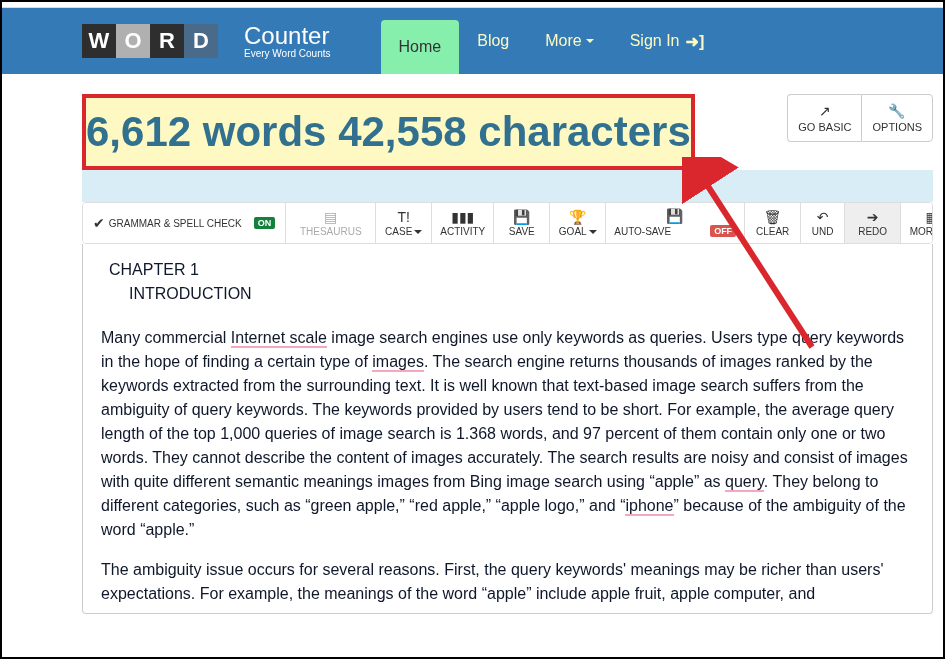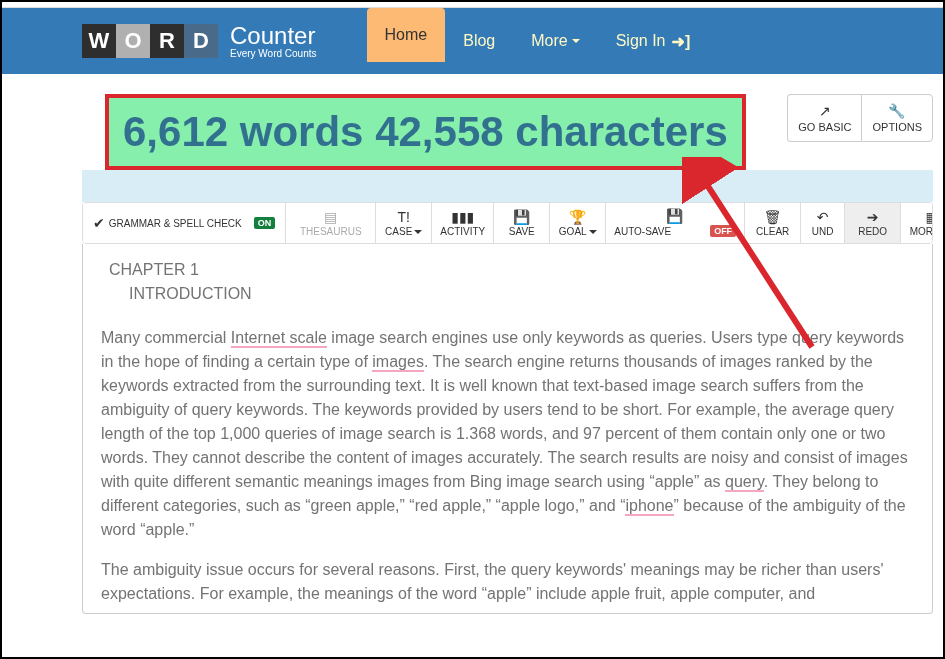--- a/index.html
+++ b/index.html
@@ -7,52 +7,52 @@
 .frame { border: 2px solid #000; width: 945px; height: 659px; overflow: hidden; position: relative; }
 .topbar { background: #fff; height: 6px; border-bottom: 1px solid #ddd; }
 .navbar { background: #337ab7; height: 66px; display: flex; align-items: center; padding: 0 0 0 80px; }
 .logo { display: flex; align-items: center; gap: 0; }
 .logo-tiles { display: flex; }
 .tile { width: 34px; height: 34px; display: flex; align-items: center; justify-content: center; font-weight: bold; font-size: 22px; color: #fff; font-family: Arial, sans-serif; }
 .tile.w { background: #2e2e2e; }
 .tile.o { background: #b0b0b0; }
 .tile.r { background: #2e2e2e; }
 .tile.d { background: #4a6a8a; }
-.logo-text { margin-left: 12px; color: #fff; }
+.logo-text { margin-left: 26px; color: #fff; }
 .logo-text .main { font-size: 24px; font-weight: 300; line-height: 1; }
 .logo-text .sub { font-size: 10px; line-height: 1; margin-top: 1px; }
 .nav-items { display: flex; margin-left: 50px; align-items: stretch; height: 100%; }
 .nav-item { padding: 0 18px; display: flex; align-items: center; color: #fef9c3; font-size: 16px; cursor: pointer; text-decoration: none; }
-.nav-item.active { background: #fdba74; color: #333; border-radius: 4px 4px 0 0; height: 54px; }
+.nav-item.active { background: #86efac; color: #333; border-radius: 4px 4px 0 0; margin-top: 12px; height: 54px; }
 .caret-down { display: inline-block; margin-left: 4px; border-top: 4px solid; border-left: 4px solid transparent; border-right: 4px solid transparent; vertical-align: middle; }
 .signin-icon { margin-left: 6px; font-weight: bold; }
 .content { padding: 20px 10px 0 80px; }
 .counter-row { display: flex; align-items: flex-start; gap: 10px; }
-.counter-box { border: 4px solid #d9272d; background: #86efac; padding: 10px 14px; flex: 0 0 auto; margin-left: 23px; }
+.counter-box { border: 4px solid #d9272d; background: #fef9c3; padding: 10px 0; flex: 0 0 auto; }
 .counter-text { font-size: 42px; font-weight: bold; color: #31708f; white-space: nowrap; }
 .side-btns { display: flex; margin-left: auto; gap: 0; }
 .side-btn { background: #fff; border: 1px solid #ccc; padding: 8px 10px; text-align: center; font-size: 11px; color: #333; cursor: pointer; min-width: 60px; }
 .side-btn:first-child { border-radius: 4px 0 0 4px; border-right: none; }
 .side-btn:last-child { border-radius: 0 4px 4px 0; }
 .side-btn .icon { font-size: 14px; display: block; margin-bottom: 2px; }
 .blue-strip { background: #d9edf7; height: 32px; margin-top: 0; }
 .toolbar { display: flex; border: 1px solid #ddd; border-radius: 4px; background: #fff; margin-top: 0; overflow: hidden; }
 .tbtn { flex: 0 0 auto; border-right: 1px solid #ddd; padding: 6px 8px; text-align: center; font-size: 10px; color: #333; cursor: pointer; background: #fff; display: flex; flex-direction: column; align-items: center; justify-content: center; min-width: 56px; }
 .tbtn:last-child { border-right: none; }
 .tbtn.wide { min-width: 160px; flex-direction: row; gap: 4px; padding: 6px 10px; }
 .tbtn.wide .tb-label-row { display: flex; align-items: center; gap: 12px; text-align: right; }
 .tbtn.disabled { color: #aaa; }
 .tbtn .tb-icon { font-size: 14px; margin-bottom: 2px; line-height: 1; }
 .tbtn.wide .tb-icon { margin-bottom: 0; }
 .badge { font-size: 9px; font-weight: bold; padding: 1px 4px; border-radius: 2px; color: #fff; }
 .badge.on { background: #15803d; }
 .badge.off { background: #d9534f; margin-left: 36px; }
 .tbtn-caret { display: inline-block; margin-left: 2px; border-top: 4px solid; border-left: 4px solid transparent; border-right: 4px solid transparent; vertical-align: middle; }
 .tbtn.redo { background: #eee; }
-.editor { border: 1px solid #ccc; border-top: none; border-radius: 0 0 4px 4px; padding: 14px 18px; font-size: 16px; line-height: 1.5; color: #737373; height: 370px; overflow: hidden; }
+.editor { border: 1px solid #ccc; border-top: none; border-radius: 0 0 4px 4px; padding: 14px 18px; font-size: 16px; line-height: 1.5; color: #0f172a; height: 370px; overflow: hidden; }
 .editor p { margin-bottom: 16px; }
 .chapter { margin-left: 8px; }
 .intro { margin-left: 28px; margin-bottom: 20px; }
 .underline-pink { border-bottom: 2px solid #f5a7c0; }
 .arrow-svg { position: absolute; top: 155px; left: 680px; pointer-events: none; }
 </style>
 </head>
 <body>
 
 <div class="frame">

